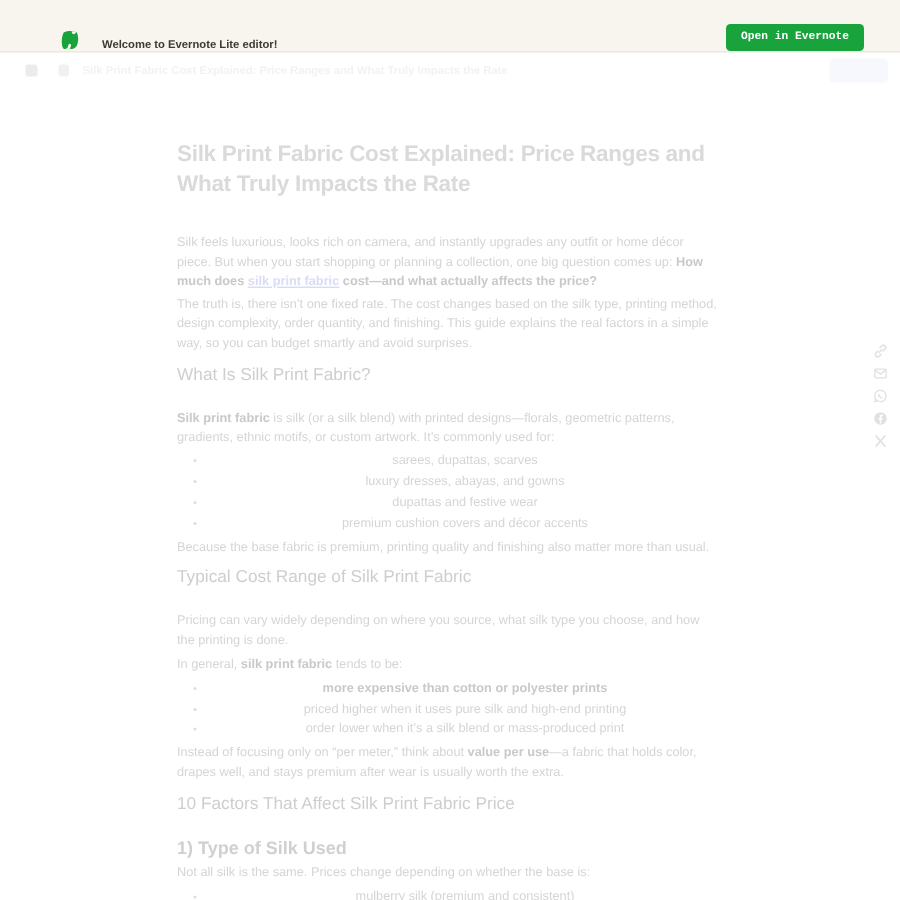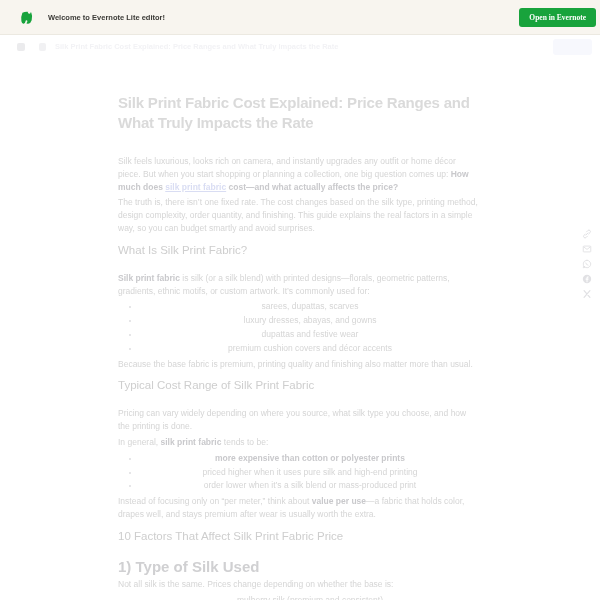--- a/index.html
+++ b/index.html
@@ -17,28 +17,28 @@
   body{
     width:600px;height:600px;overflow:hidden;position:relative;
     font-family:"Liberation Sans", sans-serif;
   }
 
   
   .banner{
     position:absolute;top:0;left:0;width:600px;height:35px;
     background:var(--banner-background);
     border-bottom:1px solid #ecE9e1;
-    display:flex;align-items:center;
+    display:flex;align-items:flex-end;padding-left:20px;
   }
   .banner-logo{width:15px;height:15px;margin-left:19px;flex:0 0 auto;}
   .banner-text{font-size:7.5px;font-weight:bold;color:var(--banner-text);margin-left:14px;}
   .open-btn{
-    margin-left:auto;margin-right:4px;
+    margin-left:auto;margin-right:24px;
     background:var(--evernote-green);color:#fff;
-    font-family:Liberation Serif, serif;
+    font-family:Liberation Mono, monospace;
     font-size:7.5px;font-weight:bold;
     padding:5px 10px;border:none;border-radius:3px;cursor:pointer;
   }
 
   
   .ghost-bar{position:absolute;top:36px;left:0;width:600px;height:23px;background:#fff;}
   .ghost-logo{position:absolute;left:17px;top:7px;width:8px;height:8px;border-radius:2px;background:#ebebed;}
   .ghost-glyph{position:absolute;left:39px;top:7px;width:7px;height:8px;border-radius:2px;background:#f1f1f3;}
   .ghost-title{
     position:absolute;left:55px;top:6px;width:330px;
@@ -51,21 +51,21 @@
   }
 
   
   .content{position:absolute;top:59px;left:118px;width:362px;}
   h1.page-title{
     font-size:15px;line-height:20px;font-weight:bold;color:var(--faded-title);
     letter-spacing:-0.2px;margin:34px 0 22px 0;
   }
   .content p{font-size:8.5px;line-height:12.8px;color:var(--faded-text);margin:3px 0;}
   .content h2{font-size:11.5px;font-weight:normal;color:var(--faded-heading);margin:9px 0 16px 0;}
-  .content h3{font-size:15px;font-weight:bold;color:#d0d0d2;margin:12px 0 3px 0;}
+  .content h3{font-size:12px;font-weight:bold;color:#d0d0d2;margin:12px 0 3px 0;}
   .content ul{margin:3px 0;padding-left:22px;text-align:center;}
   .content li{font-size:8.5px;line-height:12.8px;color:var(--faded-text);margin:1px 0;}
   .content li::marker{color:#dedee0;font-size:8px;}
   .content b{color:var(--faded-bold);}
   a.inline-link{color:var(--faded-link);font-weight:bold;text-decoration:underline;text-decoration-color:var(--faded-link);}
 
   
   .share-rail{
     position:absolute;left:581px;top:229px;width:12px;
     display:flex;flex-direction:column;gap:5px;align-items:center;

